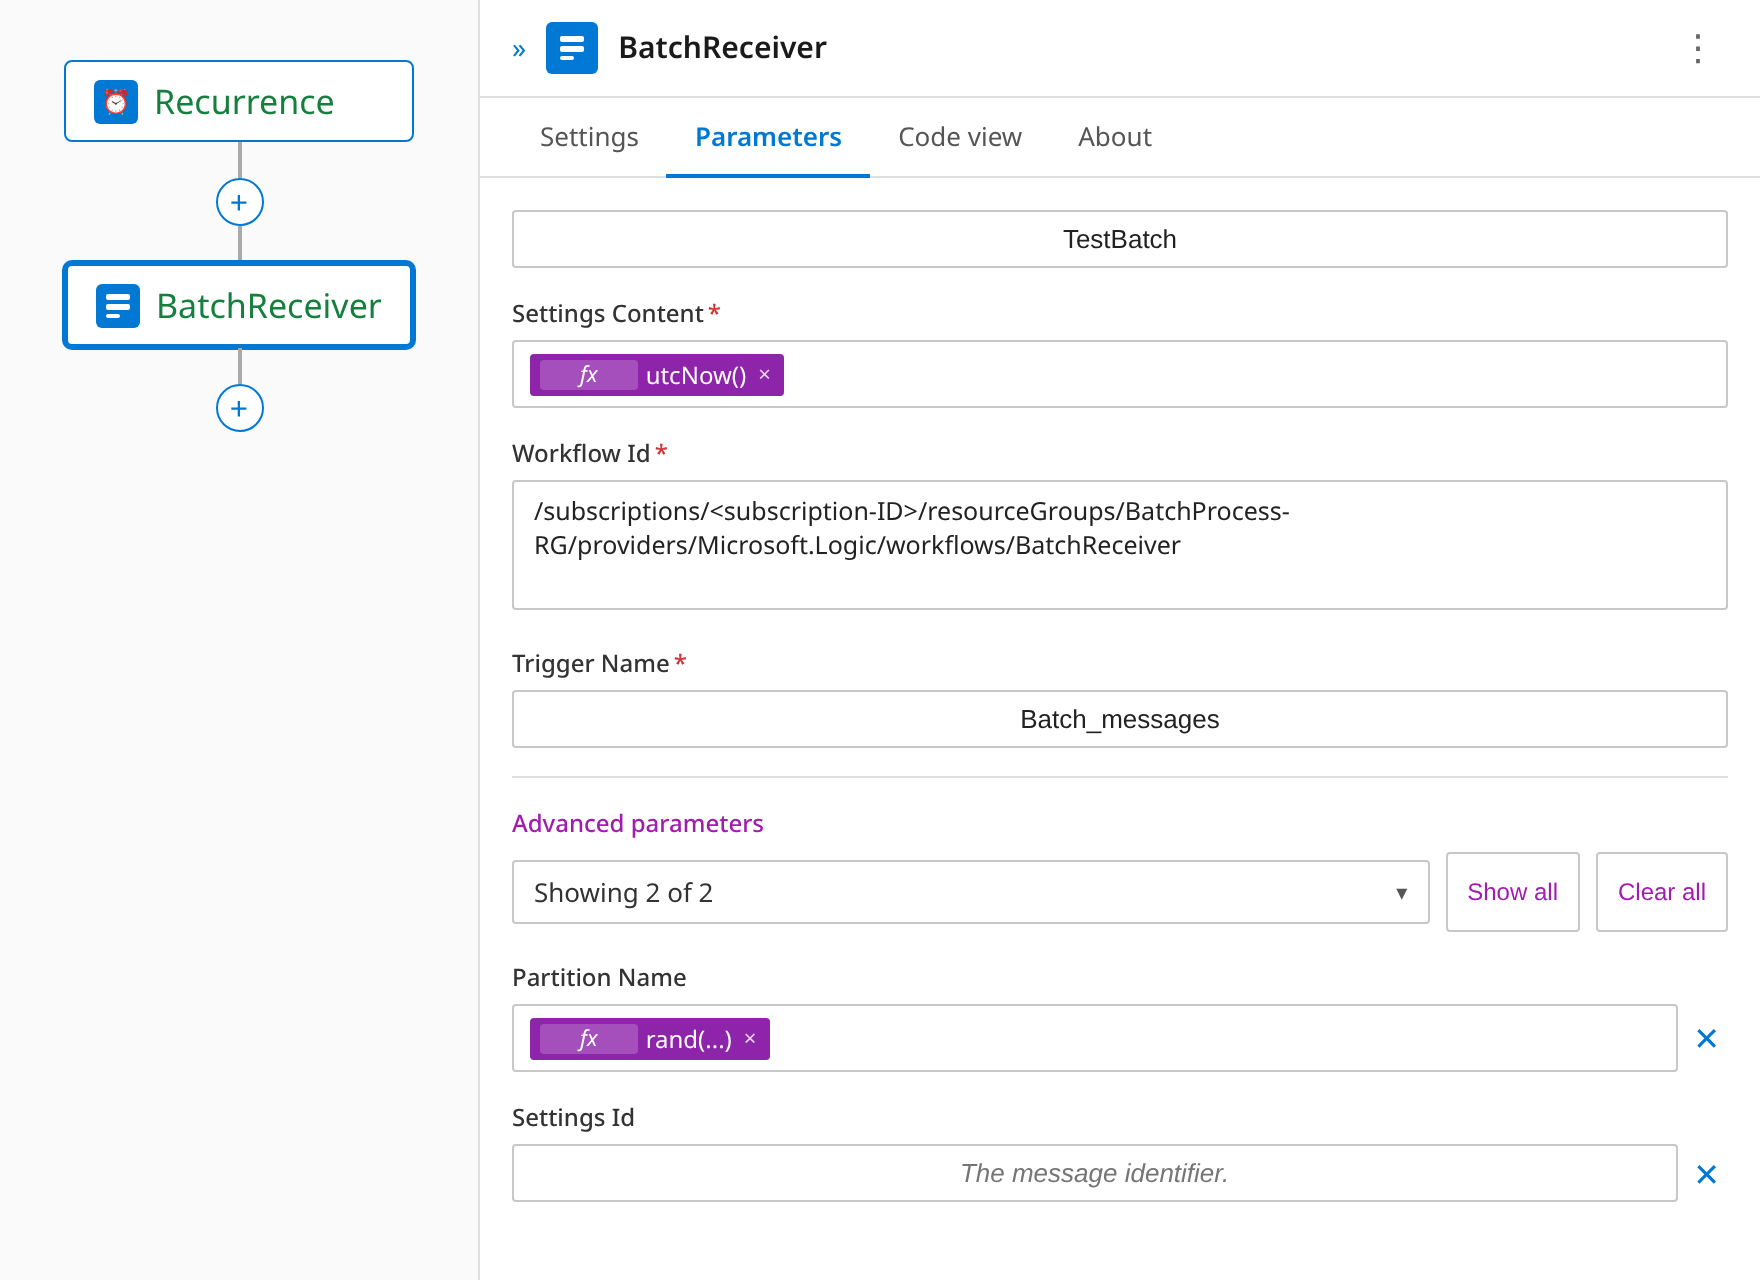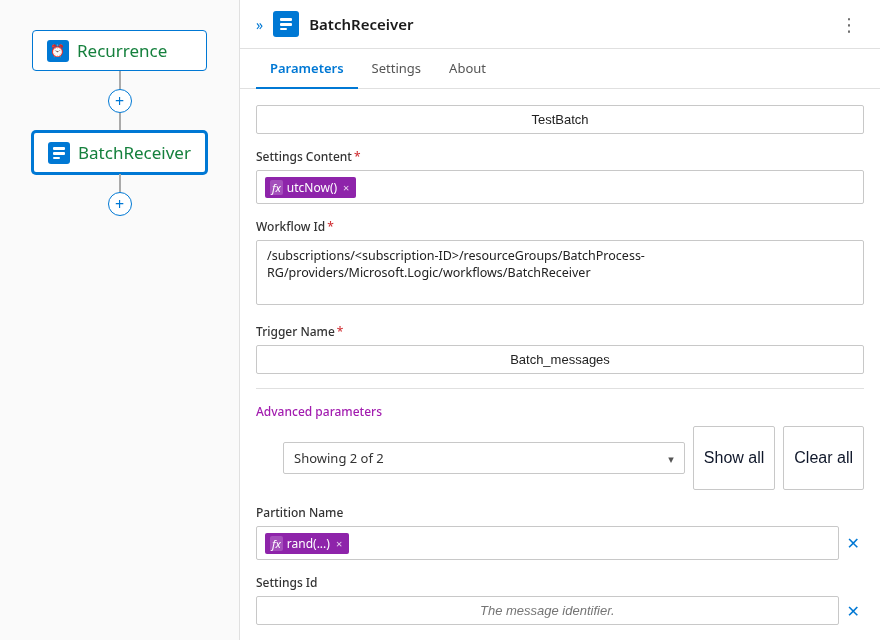--- a/index.html
+++ b/index.html
@@ -202,21 +202,21 @@
       border-radius: 2px;
       padding: 2px 7px 2px 5px;
       font-size: 12px;
       gap: 4px;
     }
     .tag .fx-icon {
       font-style: italic;
       font-size: 11px;
       background: rgba(255,255,255,0.2);
       border-radius: 2px;
-      padding: 0 2px;
+      padding: 0 20px;
     }
     .tag .tag-close {
       cursor: pointer;
       font-size: 11px;
       margin-left: 2px;
       opacity: 0.8;
     }
 
     .workflow-id-input {
       width: 100%;
@@ -242,48 +242,47 @@
     .advanced-params-label {
       font-size: 12px;
       color: #a21caf;
       font-weight: 500;
       margin-bottom: 6px;
     }
     .dropdown-row {
       display: flex;
       gap: 8px;
       align-items: center;
-      margin-left: 27px;
     }
     .dropdown-select {
       flex: 1;
       border: 1px solid #c8c8c8;
       border-radius: 2px;
       padding: 6px 10px;
       font-size: 13px;
       color: #333;
       background: #fff;
       display: flex;
       align-items: center;
       justify-content: space-between;
       cursor: pointer;
       height: 32px;
     }
     .dropdown-select .chevron {
       color: #555;
       font-size: 11px;
     }
     .btn-show-all, .btn-clear-all {
-      padding: 22px 10px;
-      font-size: 16px;
+      padding: 12px 10px;
+      font-size: 12px;
       border: 1px solid #c8c8c8;
       border-radius: 2px;
       background: #fff;
       cursor: pointer;
-      color: #0f172a;
+      color: #a21caf;
       white-space: nowrap;
     }
 
     
     .clearable-field {
       display: flex;
       align-items: center;
       gap: 4px;
     }
     .clearable-field .tag-input {
@@ -339,22 +338,23 @@
         <rect x="1" y="1" width="12" height="3" rx="1"></rect>
         <rect x="1" y="6" width="12" height="3" rx="1"></rect>
         <rect x="1" y="11" width="7" height="2" rx="1"></rect>
       </svg>
     </div>
     <span class="panel-header-title">BatchReceiver</span>
     <span class="panel-header-more">⋮</span>
   </div>
 
   <div class="panel-tabs">
+    <div class="tab">Settings</div>
     <div class="tab active">Parameters</div>
-    <div class="tab">Settings</div>
+    <div class="tab">Code view</div>
     <div class="tab">About</div>
   </div>
 
   <div class="panel-content">
 
     <div class="field-group">
       <input class="field-input" type="text" value="TestBatch" style="">
     </div>
 
     <div class="field-group">

